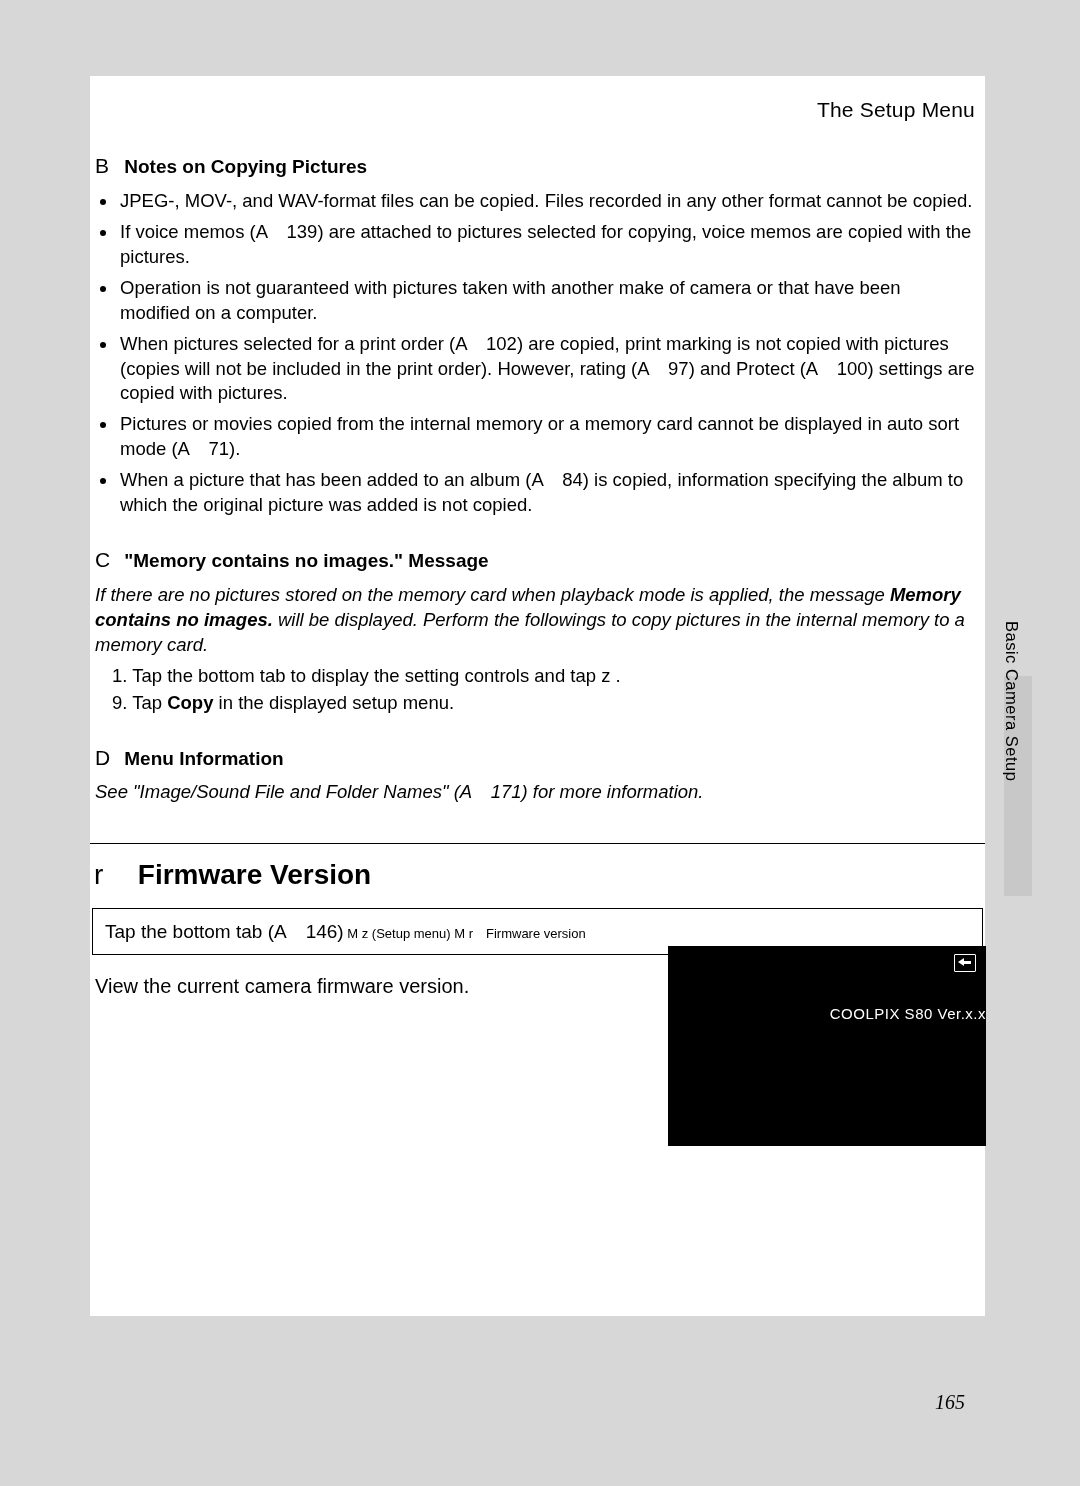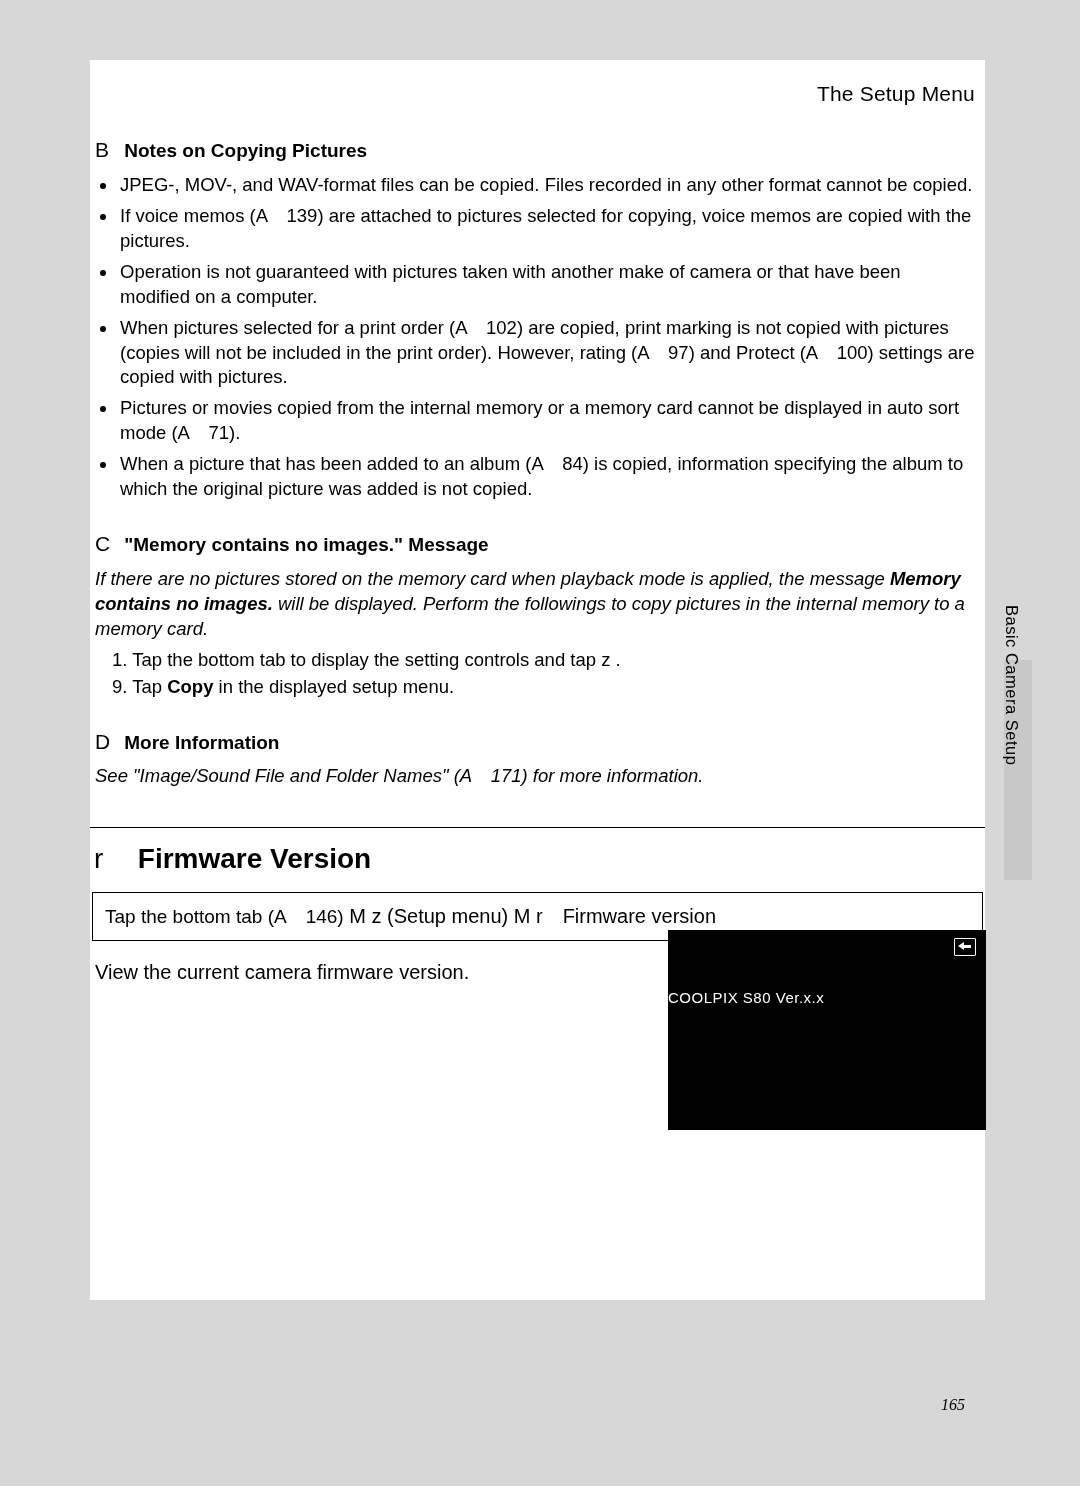--- a/index.html
+++ b/index.html
@@ -13,21 +13,21 @@
   }
   .page {
     width: 1080px;
     height: 1486px;
     background: #d7d7d7;
     position: relative;
     box-sizing: border-box;
   }
   .sheet {
     position: absolute;
-    top: 60px;
+    top: 76px;
     left: 90px;
     right: 95px;
     background: #ffffff;
     padding-top: 20px;
     padding-bottom: 40px;
     height: 1240px;
     box-sizing: border-box;
   }
   .header-title {
     text-align: right;
@@ -80,41 +80,41 @@
     display: inline-block;
     width: 36px;
     font-size: 28px;
   }
   .nav-box {
     border: 1px solid #000;
     padding: 10px 12px;
     font-size: 19px;
     margin: 0 2px;
   }
-  .nav-box .sym2 { font-size: 20px; }
+  .nav-box .sym2 { font-size: 13px; }
   .desc {
     margin: 18px 5px 0 5px;
     font-size: 20px;
   }
   .screen {
     position: absolute;
     right: -1px;
     top: 870px;
     width: 318px;
     height: 200px;
     background: #000;
   }
   .screen .camname {
     color: #fff;
     font-size: 15px;
     position: absolute;
     top: 58px;
     left: 0;
     right: 0;
-    text-align: left;
+    text-align: right;
     letter-spacing: 0.5px;
   }
   .screen .back-icon {
     position: absolute;
     top: 8px;
     right: 10px;
     width: 22px;
     height: 18px;
     border: 1.5px solid #fff;
     border-radius: 1px;
@@ -153,21 +153,21 @@
     top: 545px;
     writing-mode: vertical-rl;
     font-size: 16.5px;
     letter-spacing: 0.5px;
   }
   .page-num {
     position: absolute;
     bottom: 70px;
     right: 115px;
     font-style: italic;
-    font-size: 16px;
+    font-size: 20px;
     font-family: Georgia, "Times New Roman", serif;
   }
   .b { font-weight: bold; }
   .asym { font-family: Arial, sans-serif; }
 </style>
 </head>
 <body>
 
 <div class="page">
 
@@ -199,21 +199,21 @@
       <div class="step">
         <span>1.  Tap the bottom tab to display the setting controls and tap </span><span class="asym">z</span><span> .</span>
       </div>
       <div class="step">
         <span>9.  Tap </span><span class="b">Copy</span><span> in the displayed setup menu.</span>
       </div>
     </div>
 
     <div class="section-h">
       <span class="sym">D</span>
-      <span>More Information</span>
+      <span>Menu Information</span>
     </div>
     <div class="para">See "Image/Sound File and Folder Names" (A 171) for more information.</div>
 
     <hr class="hr">
 
     <div class="big-heading">
       <span class="sym">r</span>
       <span>Firmware Version</span>
     </div>
 

